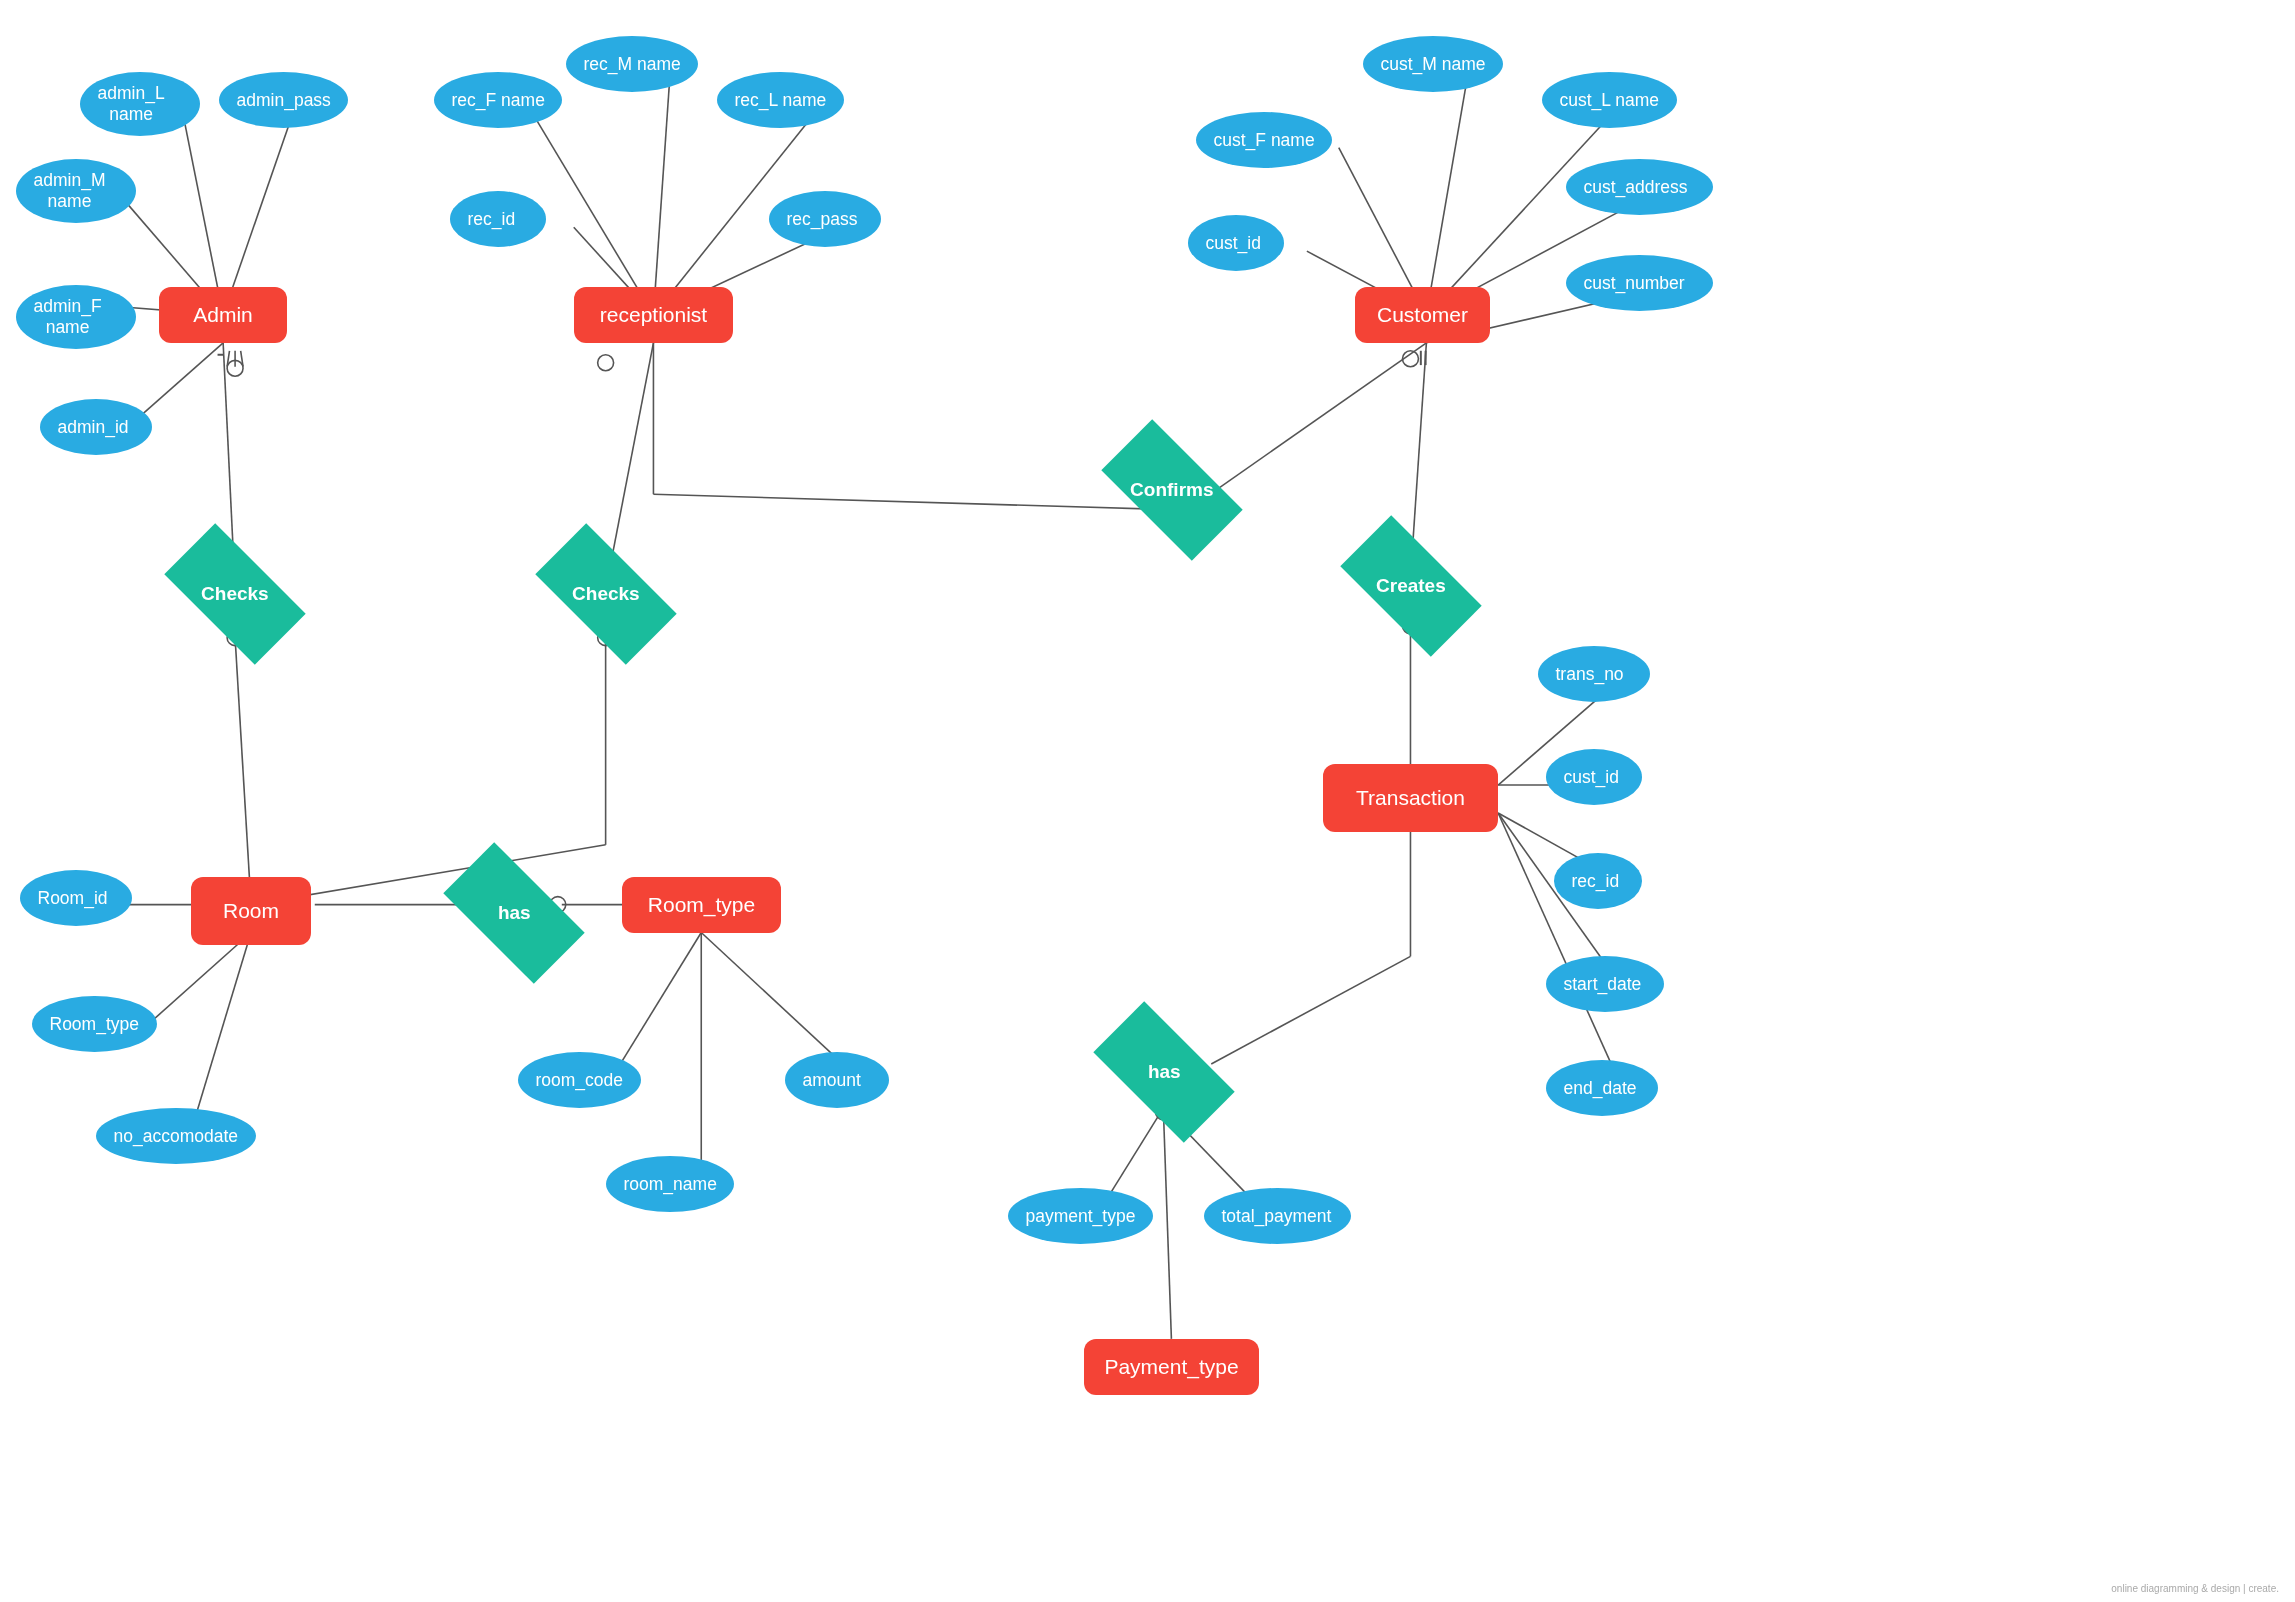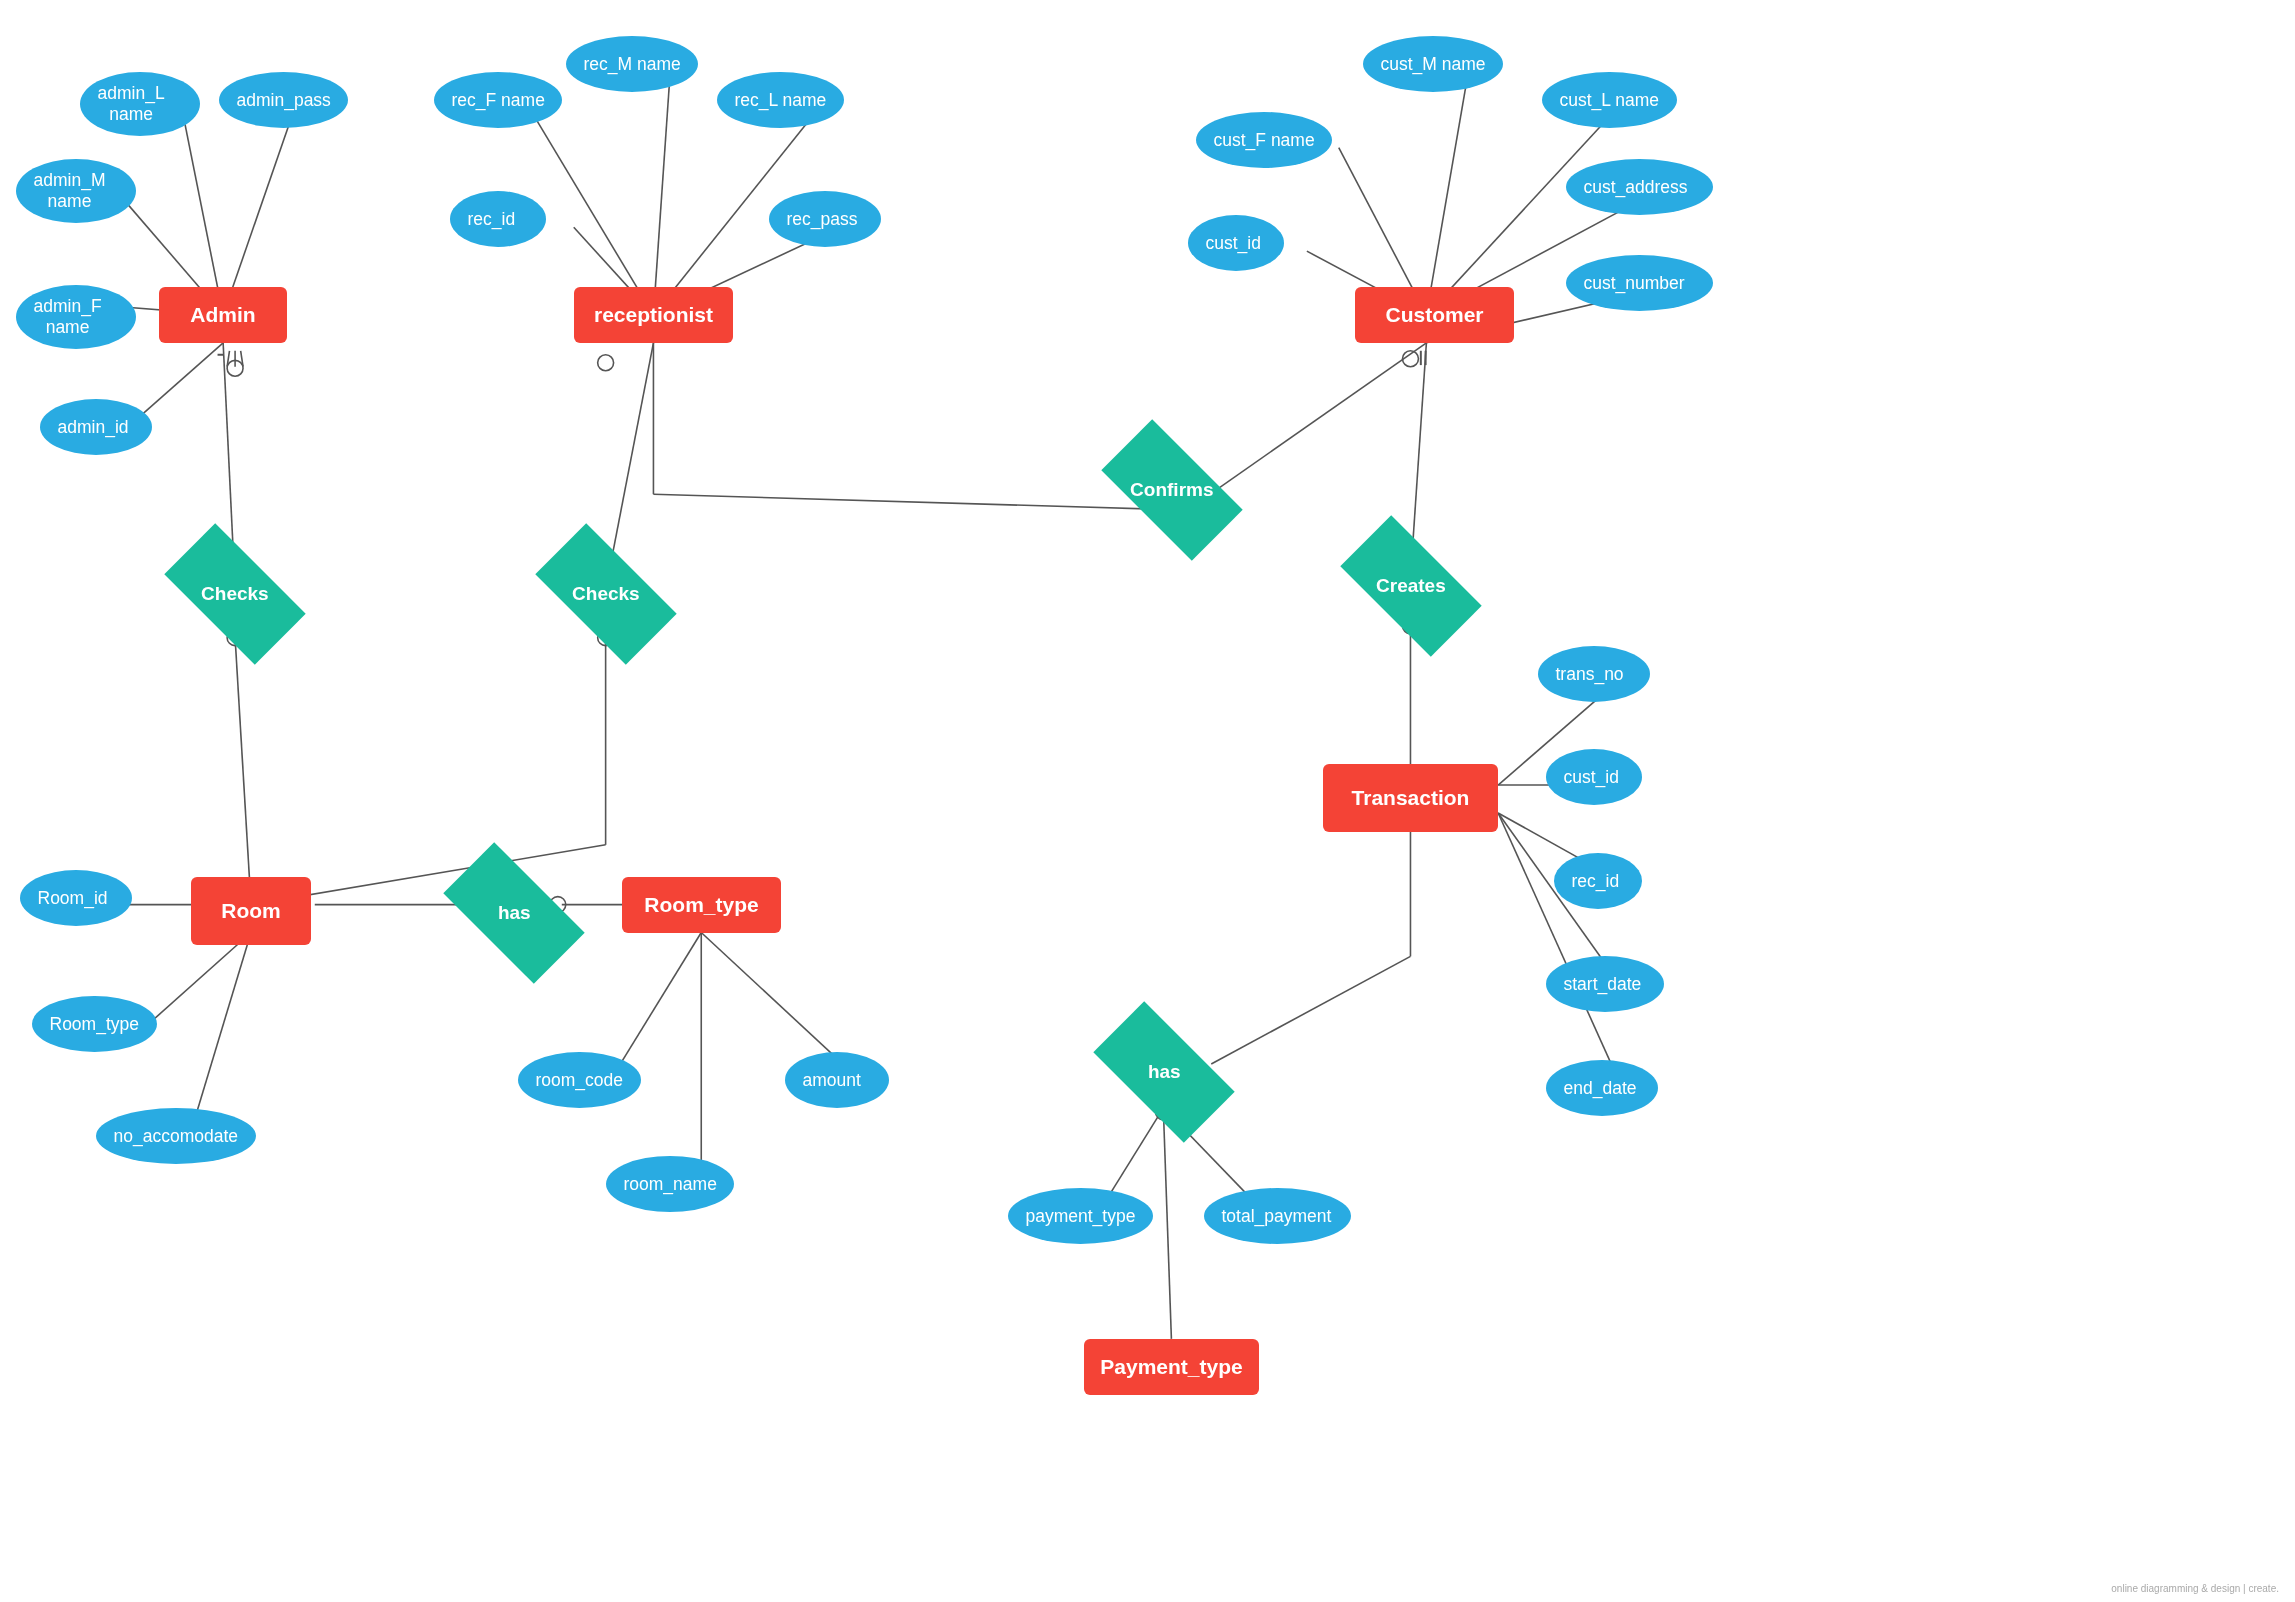--- a/index.html
+++ b/index.html
@@ -21,24 +21,24 @@
       top: 0; left: 0;
       width: 2295px;
       height: 1602px;
       pointer-events: none;
     }
     
     .entity {
       position: absolute;
       background: #f44336;
       color: #fff;
-      font-weight: bold;
+      font-weight: normal;
       font-size: 21px;
       padding: 11px 28px;
-      border-radius: 6px;
+      border-radius: 12px;
       display: flex;
       align-items: center;
       justify-content: center;
       z-index: 10;
     }
     
     .relationship {
       position: absolute;
       width: 128px;
       height: 72px;
@@ -198,21 +198,21 @@
     <line x1="273" y1="445" x2="280" y2="445" stroke="#555" stroke-width="2.5"></line>
 
     <line x1="1783" y1="458" x2="1783" y2="440" stroke="#555" stroke-width="2.5"></line>
     <line x1="1789" y1="458" x2="1789" y2="440" stroke="#555" stroke-width="2.5"></line>
   </svg>
 
   <div class="entity" style="left:159px;top:287px;width:128px;height:56px;">Admin</div>
 
   <div class="entity" style="left:574px;top:287px;width:159px;height:56px;">receptionist</div>
 
-  <div class="entity" style="left:1355px;top:287px;width:159px;height:56px;">Customer</div>
+  <div class="entity" style="left:1355px;top:287px;width:135px;height:56px;">Customer</div>
 
   <div class="entity" style="left:191px;top:877px;width:120px;height:68px;">Room</div>
 
   <div class="entity" style="left:622px;top:877px;width:159px;height:56px;">Room_type</div>
 
   <div class="entity" style="left:1323px;top:734px;width:175px;height:68px;margin-top:30px;">Transaction</div>
 
   <div class="entity" style="left:1084px;top:1339px;width:175px;height:56px;">Payment_type</div>
 
   <div class="relationship" style="left:171px;top:558px;">

